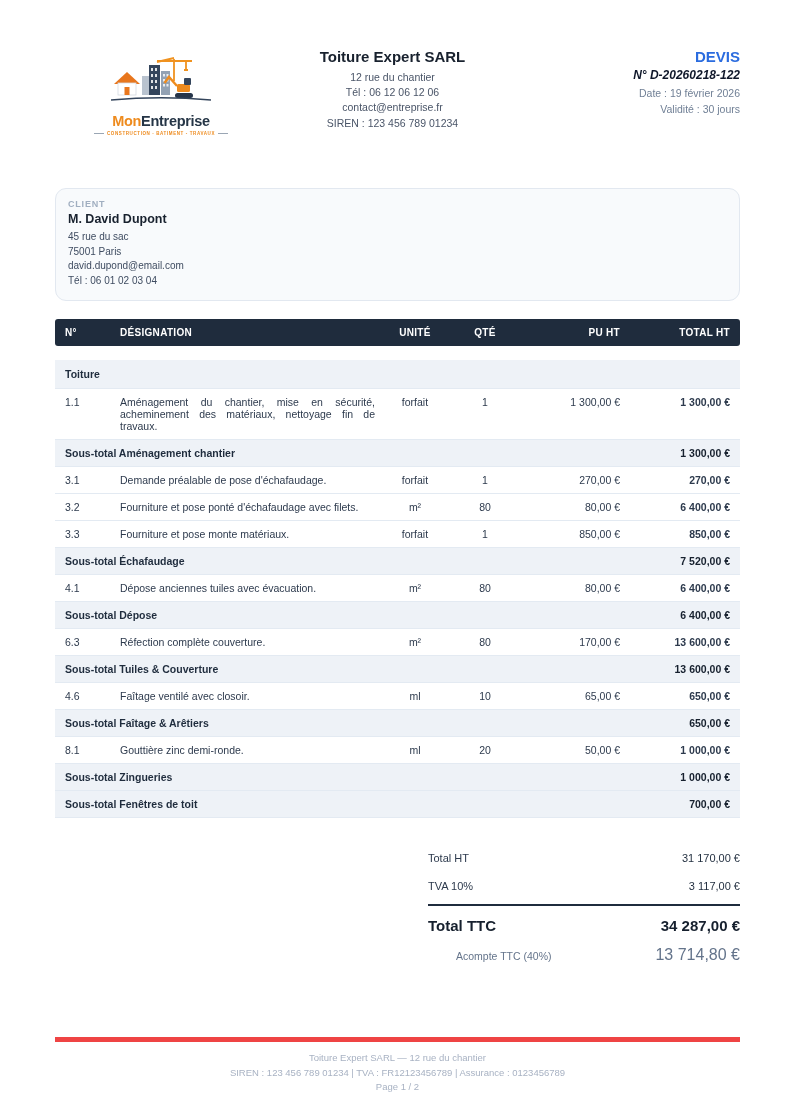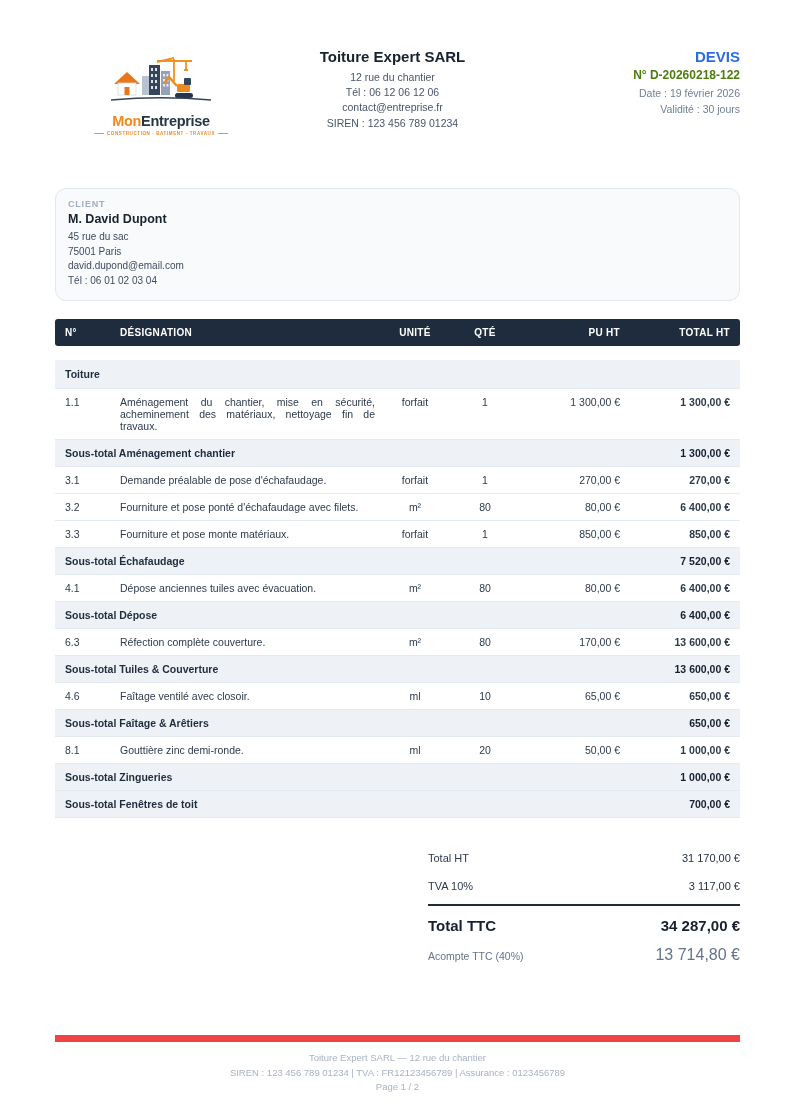--- a/index.html
+++ b/index.html
@@ -22,21 +22,21 @@
   .logo-tagline { display:flex; align-items:center; gap:3px; justify-content:center; margin-top:2px; }
   .logo-tagline .tag-line-rule { flex:0 0 10px; border-top:1px solid #9aa6b4; }
   .logo-tagline .tag-text { font-size:4.5px; letter-spacing:0.6px; color:#ee8b1e; font-weight:bold; white-space:nowrap; }
 
   .company-block { flex:1; text-align:center; padding-top:3px; }
   .company-name { font-size:15px; font-weight:bold; color:#18212e; margin-bottom:5px; }
   .company-line { font-size:10.5px; color:#4a5568; line-height:1.45; }
 
   .quote-block { width:180px; text-align:right; padding-top:3px; }
   .quote-type { font-size:15px; font-weight:bold; color:#2b6cdf; margin-bottom:3px; }
-  .quote-number { font-size:12px; font-weight:bold; color:#4d7c0f; margin-bottom:4px; }
+  .quote-number { font-size:12px; font-weight:bold; color:#0f172a; margin-bottom:4px;font-style:italic; }
   .quote-meta { font-size:10.5px; color:#718096; line-height:1.5; }
 
   
   .client-box {
     margin-top:52px;
     border:1px solid #e2e8f0;
     background:#f8fafc;
     border-radius:11px;
     padding:10px 12px 12px 12px;
   }
@@ -80,28 +80,28 @@
 
   
   .totals { width:312px; margin-left:auto; margin-top:26px; }
   .totals-row { display:flex; justify-content:space-between; align-items:baseline; padding:8px 0; }
   .totals-row .t-label { font-size:11px; color:#2d3a4d; }
   .totals-row .t-value { font-size:11px; color:#1f2c3d; }
   .totals-divider { border-top:2.5px solid #1f2c3d; margin-top:4px; }
   .totals-row.ttc { padding:11px 0 8px 0; }
   .totals-row.ttc .t-label { font-size:15px; font-weight:bold; color:#16202e; }
   .totals-row.ttc .t-value { font-size:15px; font-weight:bold; color:#16202e; }
-  .totals-row.acompte { padding:4px 0; }
+  .totals-row.acompte { padding:4px 0;margin-left:28px; }
   .totals-row.acompte .t-label { font-size:10.5px; color:#64748b; }
   .totals-row.acompte .t-value { font-size:16px; color:#64748b; }
 
   
   .footer {
     position:absolute; left:55px; right:52px; bottom:22px;
-    border-top:7px solid #ef4444;
+    border-top:5px solid #ef4444;
     padding-top:9px;
     text-align:center;
     color:#a8b2c3; font-size:9.5px; line-height:1.55;
   }
 </style>
 </head>
 <body>
 
 <div class="content">
 

